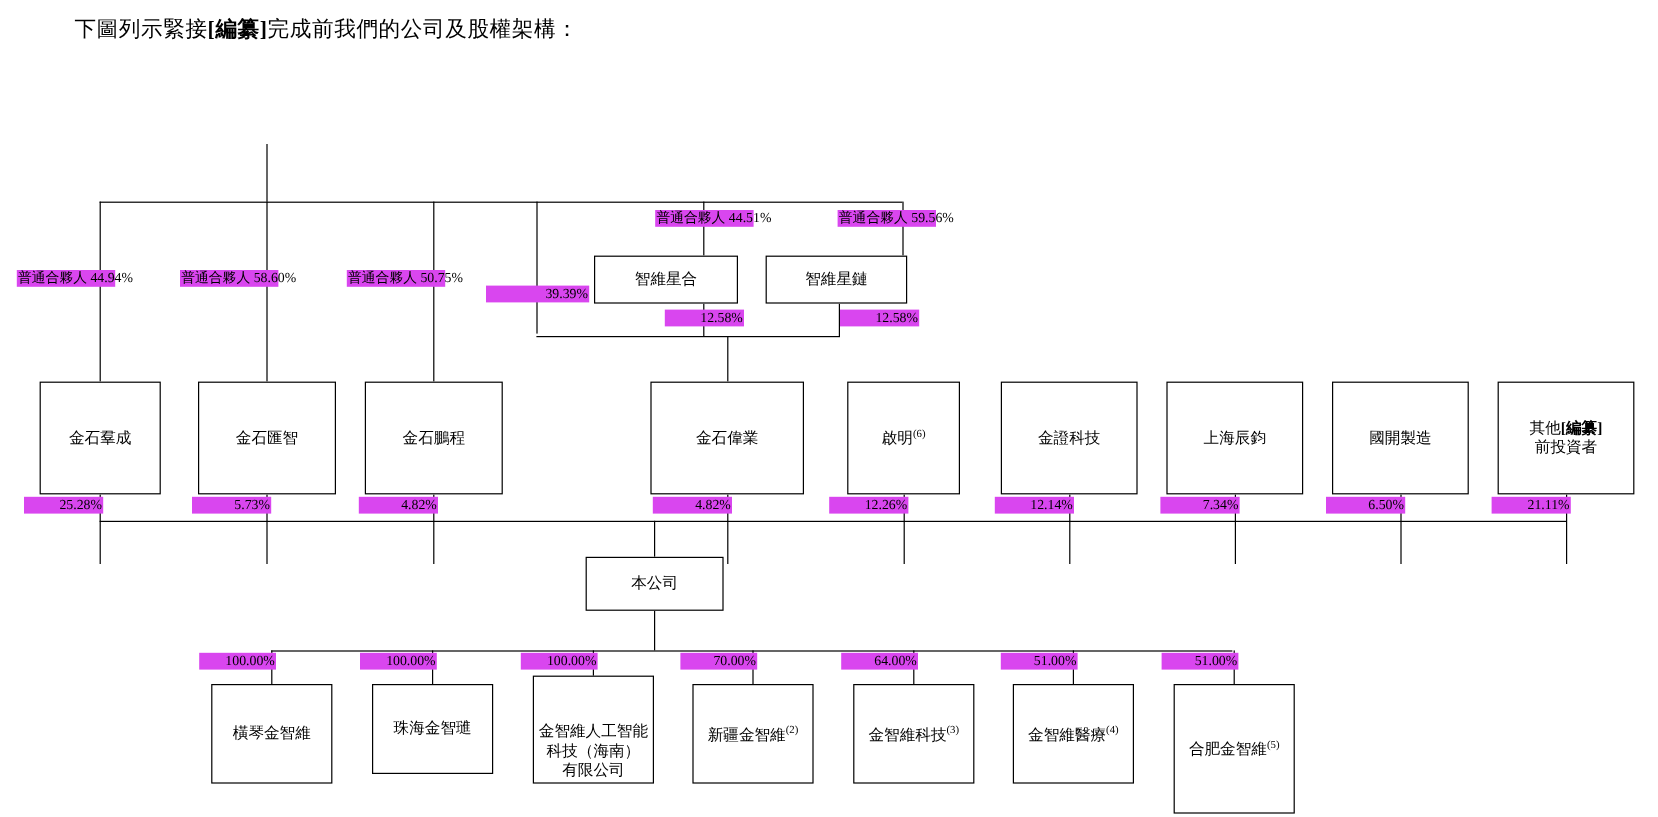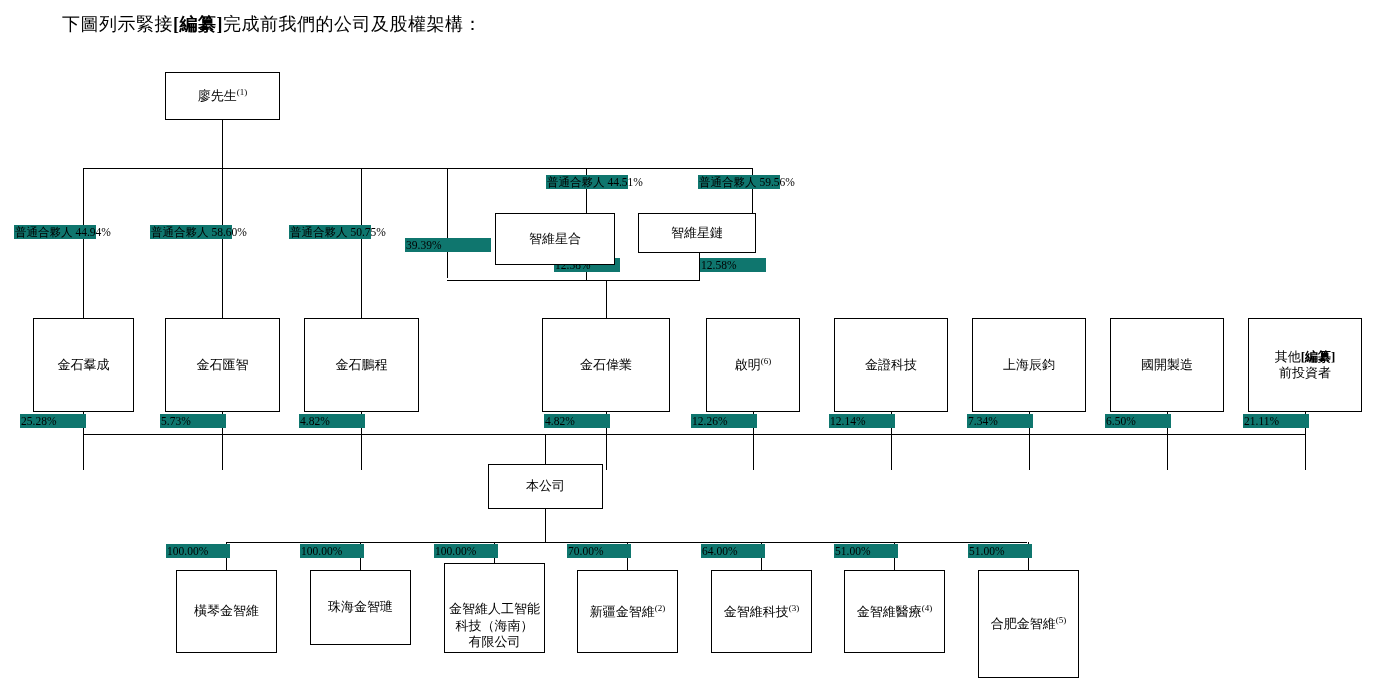--- a/index.html
+++ b/index.html
@@ -51,23 +51,23 @@
     background: #000000;
     z-index: 1;
   }
   .hline { height: 1px; }
   .vline { width: 1px; }
 
   .lab {
     position: absolute;
     font-size: 11.5px;
     line-height: 1.25;
-    text-align: left;
+    text-align: right;
     white-space: nowrap;
-    background: #0f766e;
+    background: #d946ef;
     z-index: 2;
     padding: 0 1px;
   }
 </style>
 </head>
 <body>
 
 <div id="page">
 
   <div class="caption">
@@ -105,25 +105,22 @@
   <div class="line vline" style="left:545px; top:509px; height:33px;"></div>
   <div class="line hline" style="left:226px; top:542px; width:801px;"></div>
   <div class="line vline" style="left:226px; top:542px; height:28px;"></div>
   <div class="line vline" style="left:360px; top:542px; height:28px;"></div>
   <div class="line vline" style="left:494px; top:542px; height:28px;"></div>
   <div class="line vline" style="left:627px; top:542px; height:28px;"></div>
   <div class="line vline" style="left:761px; top:542px; height:28px;"></div>
   <div class="line vline" style="left:894px; top:542px; height:28px;"></div>
   <div class="line vline" style="left:1028px; top:542px; height:28px;"></div>
 
-  <div class="node" style="left:165px; top:72px; width:115px; height:48px;">
-    <span><span>廖先生</span><span class="sup">(1)</span></span>
-  </div>
-
-  <div class="node" style="left:495px; top:213px; width:120px; height:52px;font-family:Liberation Serif, serif;">
+
+  <div class="node" style="left:495px; top:213px; width:120px; height:40px;font-family:Liberation Serif, serif;">
     <span>智維星合</span>
   </div>
 
   <div class="node" style="left:638px; top:213px; width:118px; height:40px;">
     <span>智維星鏈</span>
   </div>
 
   <div class="node" style="left:33px; top:318px; width:101px; height:94px;">
     <span>金石羣成</span>
   </div>

